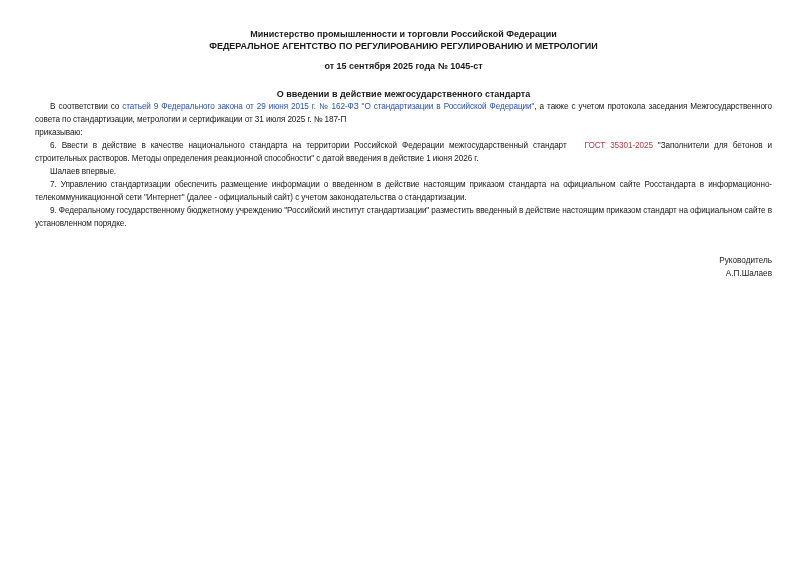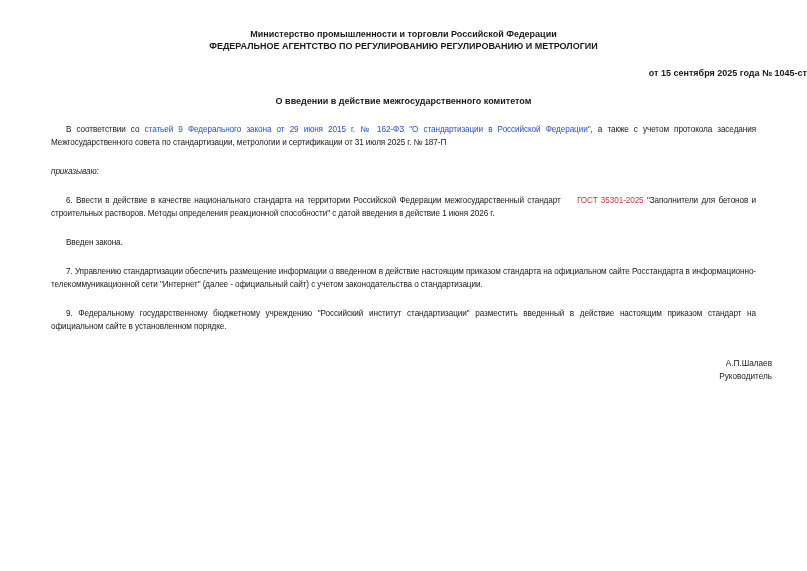--- a/index.html
+++ b/index.html
@@ -19,38 +19,38 @@
   
   .doc-header {
     padding-top: 28px;
     text-align: center;
     font-weight: bold;
     font-size: 9px;
     line-height: 12px;
   }
   .doc-header .line { white-space: nowrap; }
   .doc-type   { margin-top: 11px; }
-  .doc-date   { margin-top: 15px; text-align: right;  }
+  .doc-date   { margin-top: 8px;  }
   .doc-subject{ margin-top: 16px; }
 
   
   .doc-body {
     margin: 0 35px;
     font-size: 8.2px;
     line-height: 13px;
     letter-spacing: -0.1px;
   }
   .doc-body p {
-    margin: 16px;
+    margin: 0;
     text-align: justify;
     text-align-last: left;
   }
   .indent { text-indent: 15px; }
   .p-preamble   { margin-top: 24px; }
-  .p-orderword  { margin-top: 7px; font-style: italic;  }
+  .p-orderword  { margin-top: 7px;  }
   .p-item1      { margin-top: 0;    }
   .p-introduced { margin-top: 6px;  }
   .p-item2      { margin-top: 7px;  }
   .p-item3      { margin-top: 9px;  }
   .p-item4      { margin-top: 6px;  }
 
   .doc-link { cursor: pointer; }
   .link-blue { color: var(--link-blue, #2c52b8); }
   .link-red  { color: var(--link-red,  #c13a3a); padding-left: 13px; }
 
@@ -63,30 +63,30 @@
 </style>
 </head>
 <body>
 
 <div class="page">
 
   <div class="doc-header">
     <div class="line">Министерство промышленности и торговли Российской Федерации</div>
     <div class="line">ФЕДЕРАЛЬНОЕ АГЕНТСТВО ПО РЕГУЛИРОВАНИЮ РЕГУЛИРОВАНИЮ И МЕТРОЛОГИИ</div>
     <div class="line doc-date">от 15 сентября 2025 года № 1045-ст</div>
-    <div class="line doc-subject">О введении в действие межгосударственного комитетом</div>
+    <div class="line doc-subject">О введении в действие межгосударственного стандарта</div>
   </div>
 
   <div class="doc-body">
     <p class="p-preamble indent"><span>В соответствии со </span><span class="doc-link link-blue">статьей 9 Федерального закона от 29 июня 2015 г. № 162-ФЗ "О стандартизации в Российской Федерации"</span><span>, а также с учетом протокола заседания Межгосударственного совета по стандартизации, метрологии и сертификации от 31 июля 2025 г. № 187-П</span></p>
     <p class="p-orderword">приказываю:</p>
     <p class="p-item1 indent"><span>6. Ввести в действие в качестве национального стандарта на территории Российской Федерации межгосударственный стандарт </span><span class="doc-link link-red">ГОСТ 35301-2025</span><span> "Заполнители для бетонов и строительных растворов. Методы определения реакционной способности" с датой введения в действие 1 июня 2026 г.</span></p>
-    <p class="p-introduced indent">Введен закона.</p>
+    <p class="p-introduced indent">Шалаев впервые.</p>
     <p class="p-item2 indent">7. Управлению стандартизации обеспечить размещение информации о введенном в действие настоящим приказом стандарта на официальном сайте Росстандарта в информационно-телекоммуникационной сети "Интернет" (далее - официальный сайт) с учетом законодательства о стандартизации.</p>
     <p class="p-item3 indent">9. Федеральному государственному бюджетному учреждению "Российский институт стандартизации" разместить введенный в действие настоящим приказом стандарт на официальном сайте в установленном порядке.</p>
   </div>
 
   <div class="signature">
+    <div>Руководитель</div>
     <div>А.П.Шалаев</div>
-    <div>Руководитель</div>
   </div>
 
 </div>
 
 </body></html>

